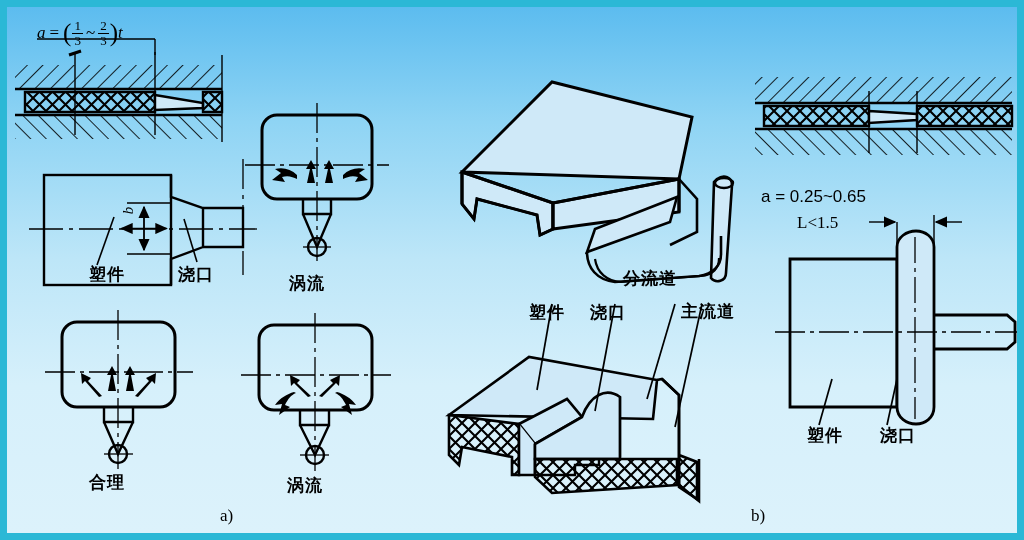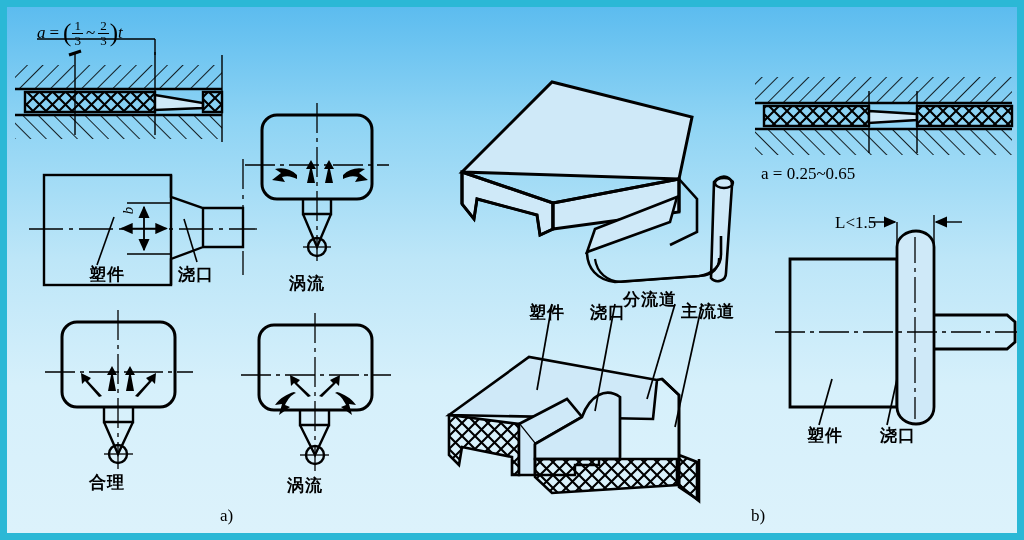--- a/index.html
+++ b/index.html
@@ -327,24 +327,24 @@
 
   <div class="lbl cjk" style="left:82px; top:259px;">塑件</div>
   <div class="lbl cjk" style="left:171px; top:259px;">浇口</div>
 
   <div class="lbl cjk" style="left:282px; top:268px;">涡流</div>
   <div class="lbl cjk" style="left:82px; top:467px;text-align:right;">合理</div>
   <div class="lbl cjk" style="left:280px; top:470px;">涡流</div>
 
   <div class="lbl cjk" style="left:522px; top:297px;">塑件</div>
   <div class="lbl cjk" style="left:583px; top:297px;">浇口</div>
-  <div class="lbl cjk" style="left:616px; top:284px;">分流道</div>
+  <div class="lbl cjk" style="left:616px; top:263px;">分流道</div>
   <div class="lbl cjk" style="left:674px; top:296px;font-family:Liberation Serif, serif;">主流道</div>
 
-  <div class="lbl plain" style="left:754px; top:158px; font-family:Liberation Serif, serif;">a = 0.25~0.65</div>
-  <div class="lbl plain" style="left:828px; top:207px;">L&lt;1.5</div>
+  <div class="lbl plain" style="left:754px; top:181px; font-family:Liberation Sans, sans-serif;">a = 0.25~0.65</div>
+  <div class="lbl plain" style="left:790px; top:207px;">L&lt;1.5</div>
   <div class="lbl cjk" style="left:800px; top:420px;">塑件</div>
   <div class="lbl cjk" style="left:873px; top:420px;">浇口</div>
 
   <div class="lbl fig-idx" style="left:213px; top:500px;">a)</div>
   <div class="lbl fig-idx" style="left:744px; top:500px;">b)</div>
 
 </div>
 
 </body></html>

